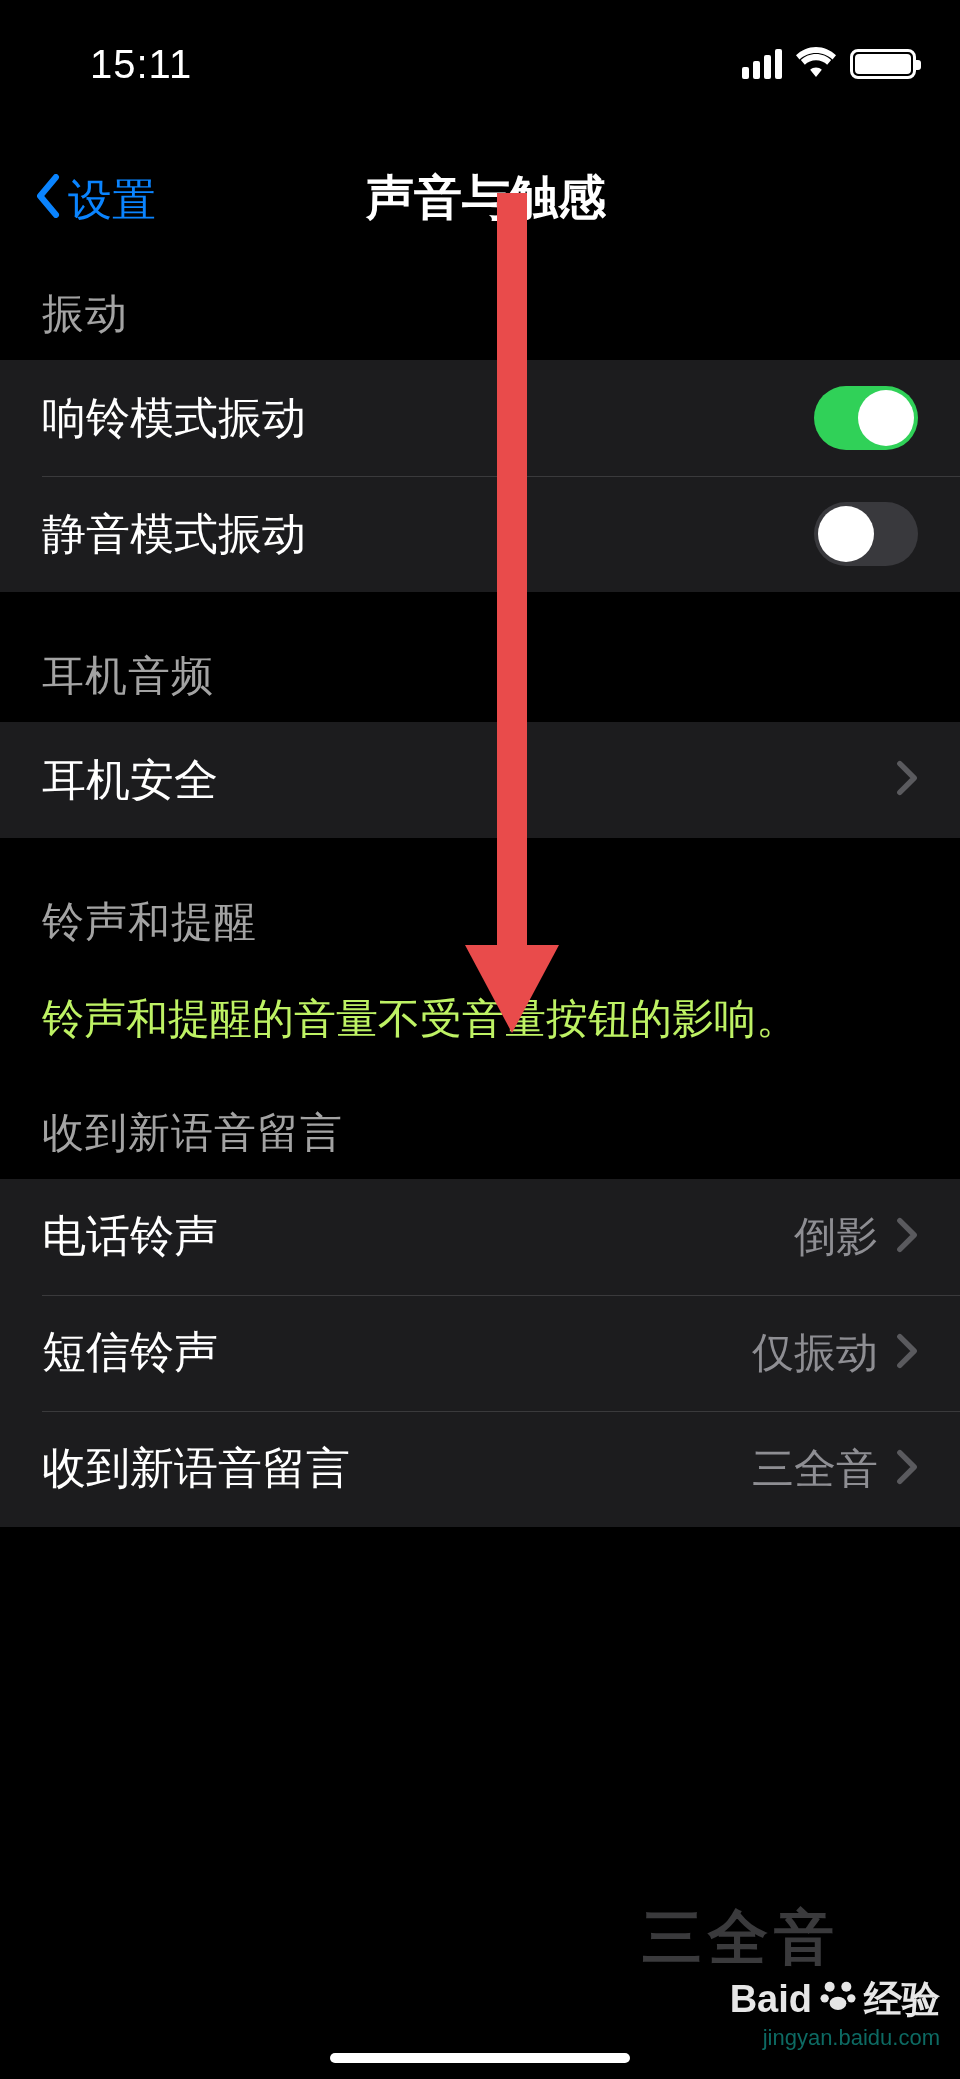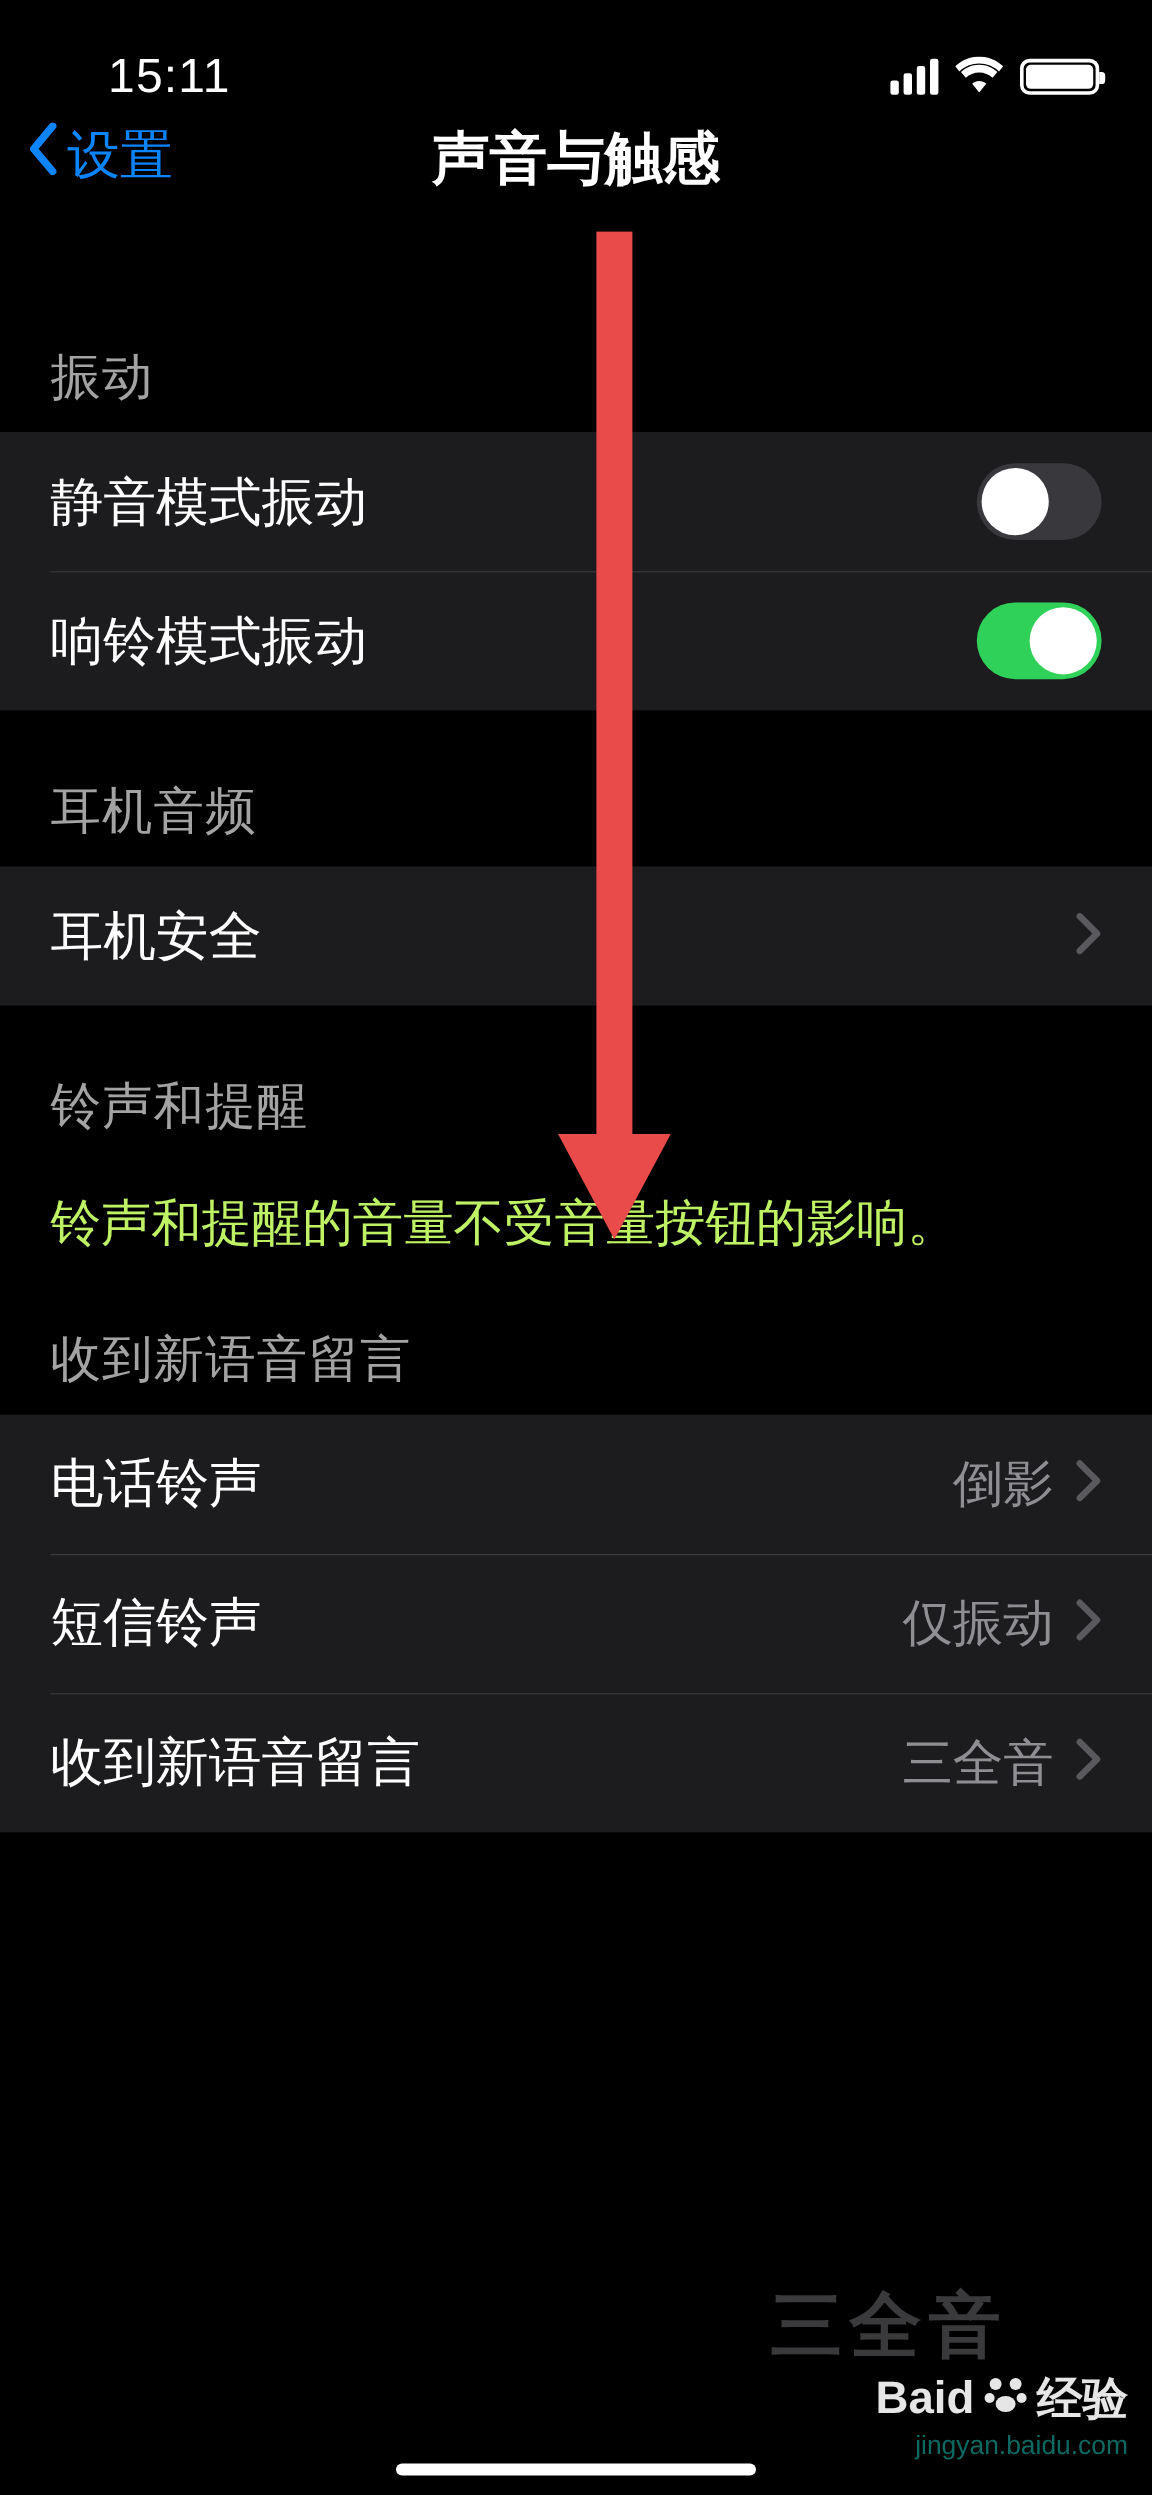--- a/index.html
+++ b/index.html
@@ -13,21 +13,21 @@
   .signal-bars { display: flex; align-items: flex-end; gap: 4px; }
   .signal-bars span { width: 7px; background: #fff; border-radius: 2px; display: block; }
   .signal-bars span:nth-child(1){height:12px;} .signal-bars span:nth-child(2){height:18px;}
   .signal-bars span:nth-child(3){height:24px;} .signal-bars span:nth-child(4){height:30px;}
   .wifi-icon svg { width: 40px; height: 30px; }
   .battery { width: 66px; height: 30px; border: 3px solid #fff; border-radius: 8px; position: relative; }
   .battery::after { content:""; position:absolute; right:-8px; top:8px; width:5px; height:10px; background:#fff; border-radius:0 3px 3px 0; }
   .battery-fill { position:absolute; left:2px; top:2px; bottom:2px; right:2px; background:#fff; border-radius:4px; }
 
   
-  .nav-header { position: relative; height: 130px; display:flex; align-items:flex-start; }
+  .nav-header { position: relative; height: 130px; display:flex; align-items:flex-end;margin-left:12px; }
   .back-btn { display:flex; align-items:center; gap:4px; color:#0a84ff; font-size:44px; padding-left:20px; }
   .back-chevron svg { width:32px; height:44px; }
   .nav-title { position:absolute; left:0; right:0; text-align:center; font-size:48px; font-weight:600; pointer-events:none; }
 
   
   .section-header { color:#a3a3a3; font-size:42px; padding: 56px 42px 18px 42px; letter-spacing:1px; }
   .footer-text { color:#bef264; font-size:42px; padding: 22px 42px 0 42px; line-height:1.4; }
 
   .cell-group { background:#1c1c1e; }
   .cell { display:flex; align-items:center; justify-content:space-between; padding:0 42px; min-height:116px; position:relative; }
@@ -100,28 +100,28 @@
           </svg>
       </span>
       <span>设置</span>
     </div>
     <div class="nav-title">声音与触感</div>
   </div>
 
   <div class="section-header">振动</div>
   <div class="cell-group">
     <div class="cell">
+      <div class="cell-label">响铃模式振动</div>
+      <div class="switch switch-on">
+          <div class="switch-knob"></div>
+        </div>
+    </div>
+    <div class="cell">
       <div class="cell-label">静音模式振动</div>
       <div class="switch switch-off">
-          <div class="switch-knob"></div>
-        </div>
-    </div>
-    <div class="cell">
-      <div class="cell-label">响铃模式振动</div>
-      <div class="switch switch-on">
           <div class="switch-knob"></div>
         </div>
     </div>
   </div>
 
   <div class="section-header">耳机音频</div>
   <div class="cell-group">
     <div class="cell">
       <div class="cell-label">耳机安全</div>
       <div class="cell-right">

